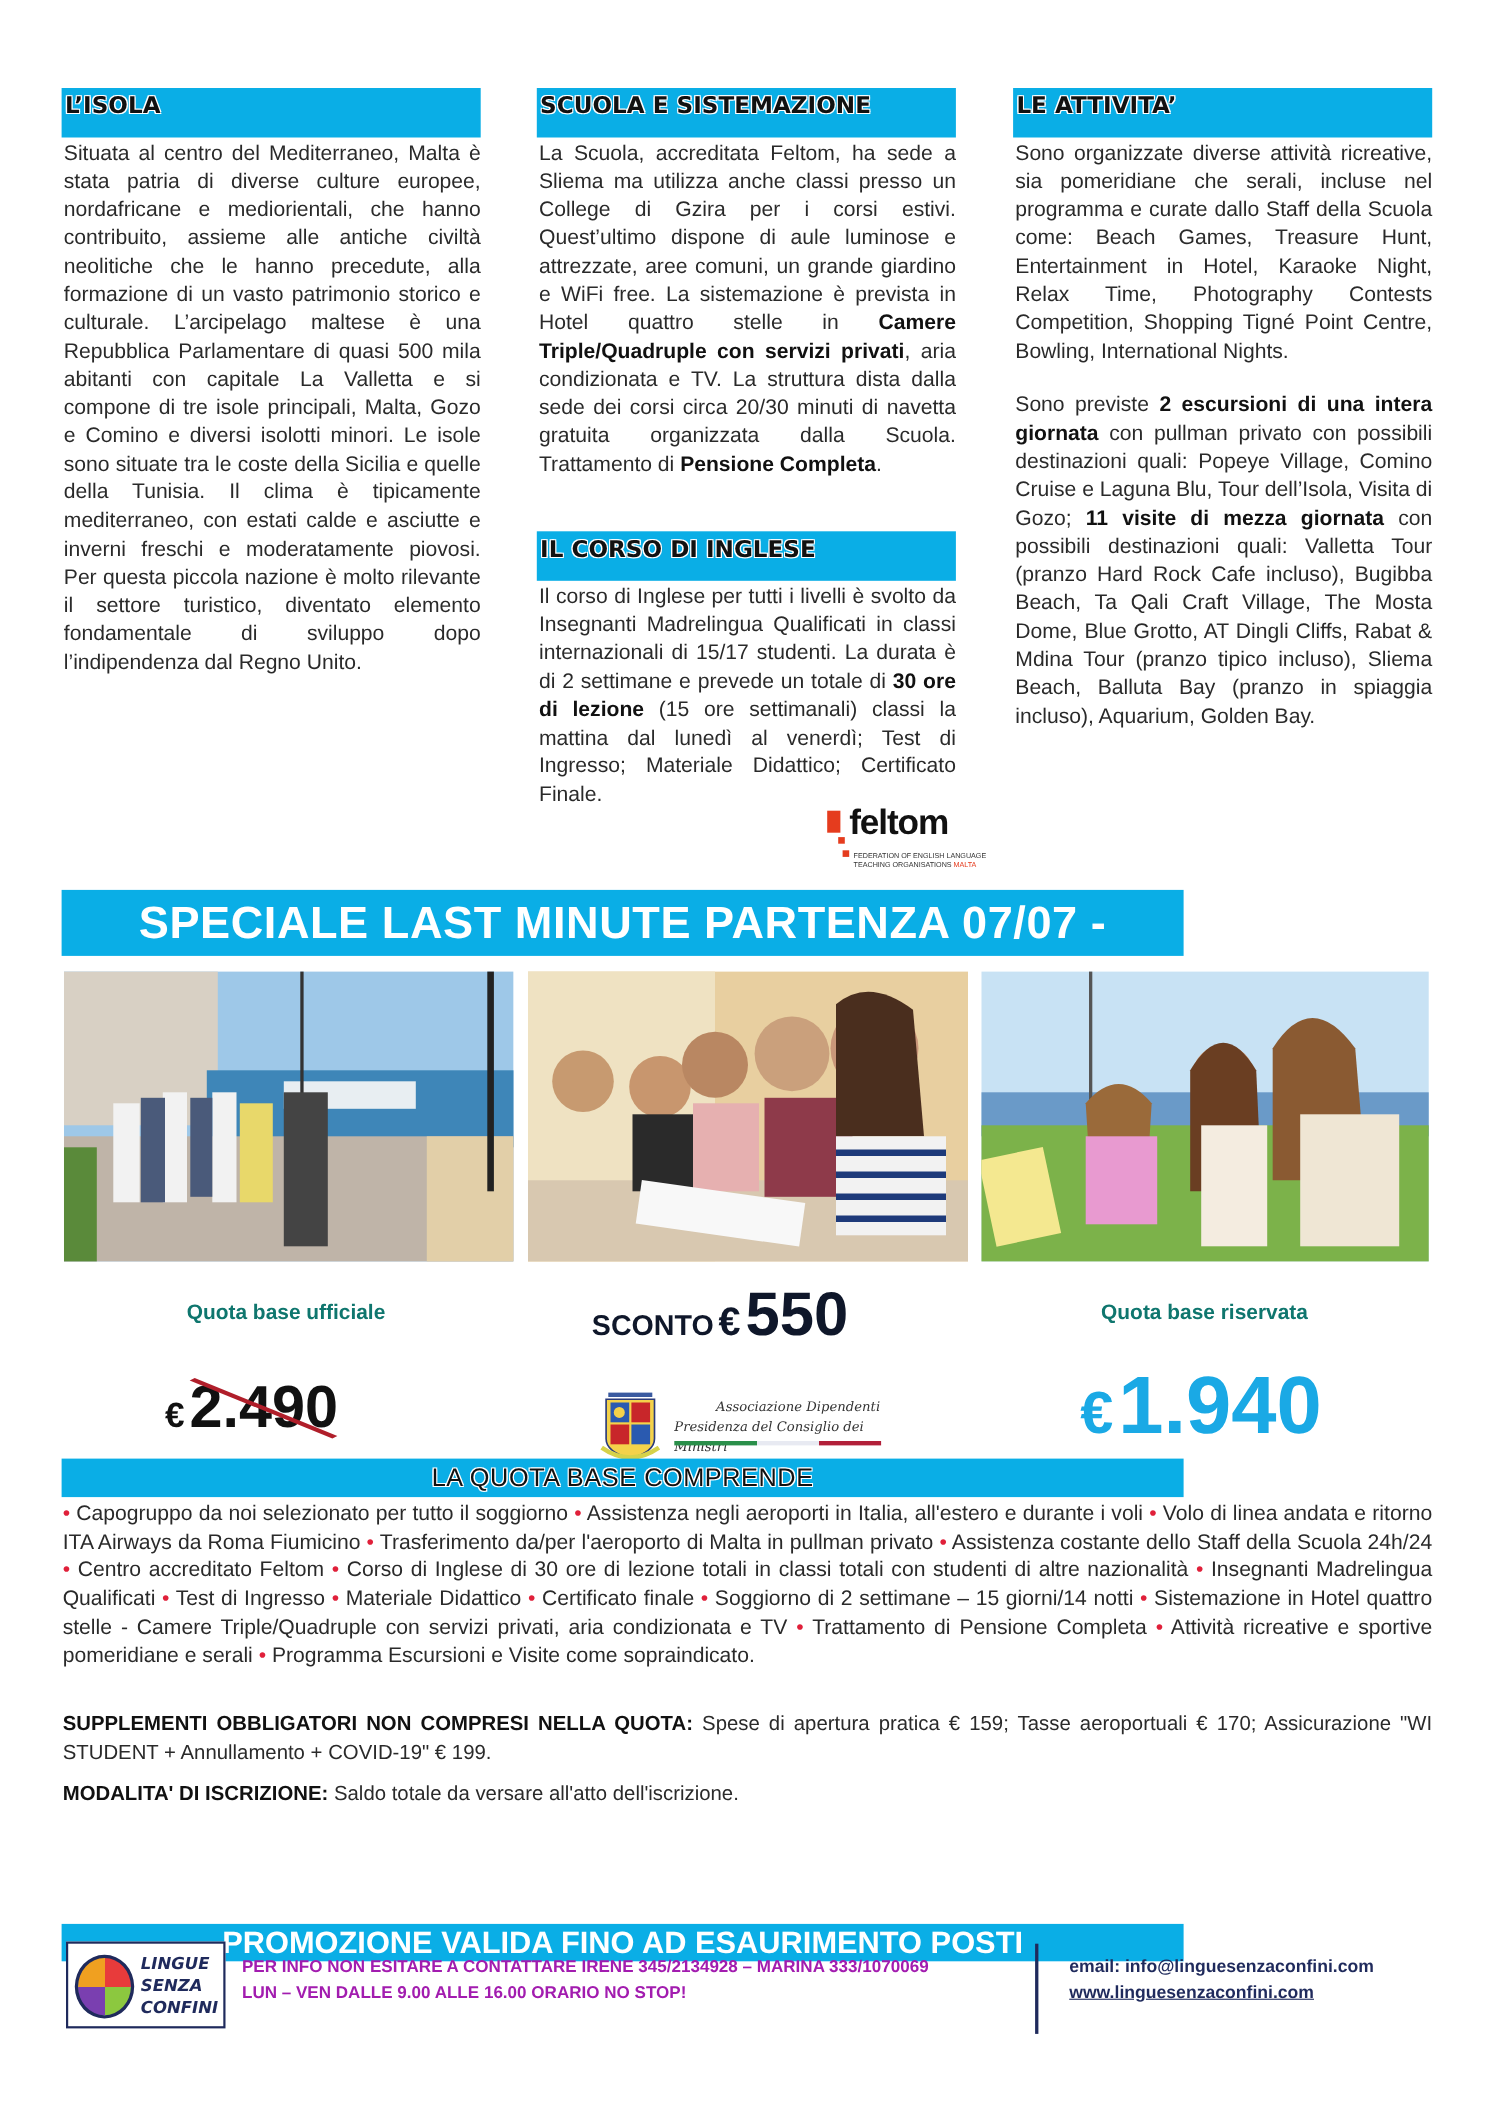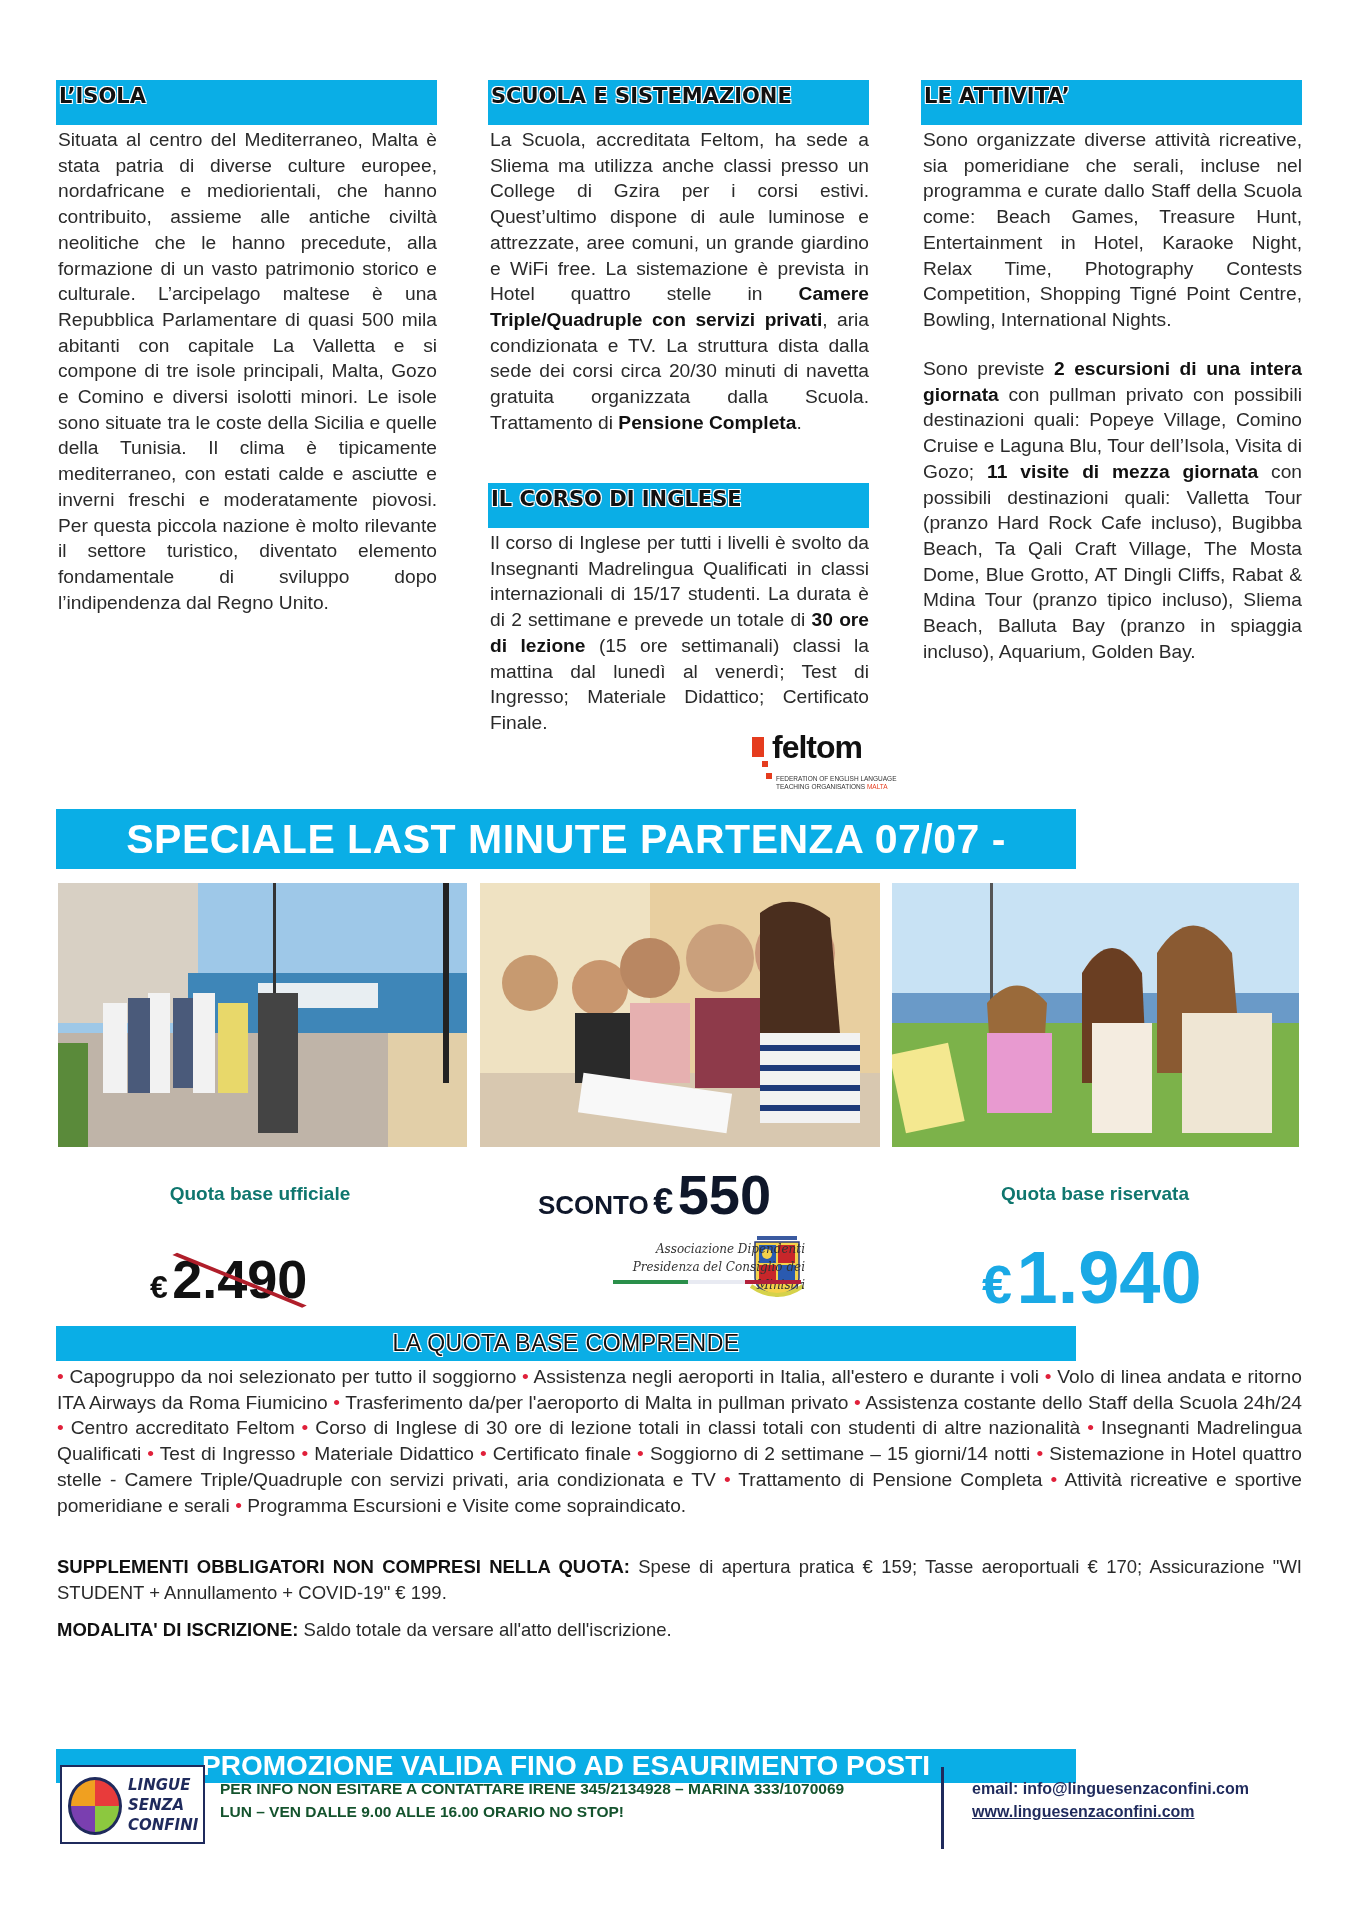--- a/index.html
+++ b/index.html
@@ -39,21 +39,21 @@
   .old-price .num { font-size: 54px; position: relative; }
   .old-price .strike { position: absolute; left: 0; top: 0; width: 100%; height: 100%; }
   .sconto { position: absolute; left: 538px; top: 1162px; font-weight: bold; color: #0f172a; }
   .sconto .lab { font-size: 26px; }
   .sconto .cur { font-size: 36px; }
   .sconto .num { font-size: 56px; }
   .new-price { position: absolute; left: 982px; top: 1235px; font-weight: bold; color: #1aa9e5; }
   .new-price .cur { font-size: 54px; }
   .new-price .num { font-size: 74px; }
 
-  .assoc { position: absolute; left: 545px; top: 1230px; width: 260px; height: 72px; text-align: right; }
+  .assoc { position: absolute; left: 545px; top: 1260px; width: 260px; height: 72px; }
   .assoc-text { position: absolute; left: 68px; top: 10px; font-family: "DejaVu Serif", serif; font-style: italic; font-size: 12px; color: #333; line-height: 18px; }
   .assoc-text div:first-child { padding-left: 38px; }
   .flagline { position: absolute; left: 68px; top: 50px; width: 188px; height: 4px;
     background: linear-gradient(90deg, #2a8f4a 0 40%, #e8eaf2 40% 70%, #b2203a 70% 100%); }
 
   .feltom { position: absolute; left: 752px; top: 735px; width: 120px; height: 64px; }
   .feltom .sq1 { position: absolute; left: 0; top: 2px; width: 12px; height: 20px; background: #e53c1e; }
   .feltom .sq2 { position: absolute; left: 10px; top: 26px; width: 6px; height: 6px; background: #e53c1e; }
   .feltom .sq3 { position: absolute; left: 14px; top: 38px; width: 6px; height: 6px; background: #e53c1e; }
   .feltom .word { position: absolute; left: 20px; top: -6px; font-weight: bold; font-size: 32px; color: #111; letter-spacing: -1px; }
@@ -64,21 +64,21 @@
   .dot { color: #e0203a; }
   .supp { position: absolute; left: 57px; top: 1554px; width: 1245px; font-size: 18.5px; line-height: 26px; color: #2a2a2a; text-align: justify; }
   .supp b { color: #111; }
   .modal { position: absolute; left: 57px; top: 1617px; width: 1245px; font-size: 18.5px; line-height: 26px; color: #2a2a2a; }
   .modal b { color: #111; }
 
   .foot-logo { position: absolute; left: 60px; top: 1765px; width: 145px; height: 79px; border: 2px solid #1f2a5c; background: #fff; }
   .foot-logo .globe { position: absolute; left: 6px; top: 10px; width: 54px; height: 58px; border-radius: 50%; border: 3px solid #1f2a5c;
      background: conic-gradient(#e83b3b 0 25%, #8cc83f 25% 50%, #7a3fb0 50% 75%, #f0a020 75% 100%); }
   .foot-logo .ltxt { position: absolute; left: 66px; top: 8px; font-family: "DejaVu Sans", sans-serif; font-style: italic; font-weight: bold; font-size: 15px; line-height: 20px; color: #1f2a5c; }
-  .contact { position: absolute; left: 220px; top: 1777px; font-weight: bold; font-size: 15.5px; line-height: 23px; color: #14532d; white-space: nowrap; }
+  .contact { position: absolute; left: 220px; top: 1777px; font-weight: bold; font-size: 15.5px; line-height: 23px; color: #a21caf; white-space: nowrap; }
   .vdiv { position: absolute; left: 941px; top: 1767px; width: 3px; height: 82px; background: #1f2a5c; }
   .email { position: absolute; left: 972px; top: 1777px; font-weight: bold; font-size: 16px; line-height: 23px; color: #1f2a5c; }
   .email .site { text-decoration: underline; cursor: pointer; }
 </style>
 </head>
 <body>
 
 <div class="col" style="left:56px; top:80px;">
   <div class="sec-head">L’ISOLA</div>
   <div class="sec-body">Situata al centro del Mediterraneo, Malta è stata patria di diverse culture europee, nordafricane e mediorientali, che hanno contribuito, assieme alle antiche civiltà neolitiche che le hanno precedute, alla formazione di un vasto patrimonio storico e culturale. L’arcipelago maltese è una Repubblica Parlamentare di quasi 500 mila abitanti con capitale La Valletta e si compone di tre isole principali, Malta, Gozo e Comino e diversi isolotti minori. Le isole sono situate tra le coste della Sicilia e quelle della Tunisia. Il clima è tipicamente mediterraneo, con estati calde e asciutte e inverni freschi e moderatamente piovosi. Per questa piccola nazione è molto rilevante il settore turistico, diventato elemento fondamentale di sviluppo dopo l’indipendenza dal Regno Unito.</div>

